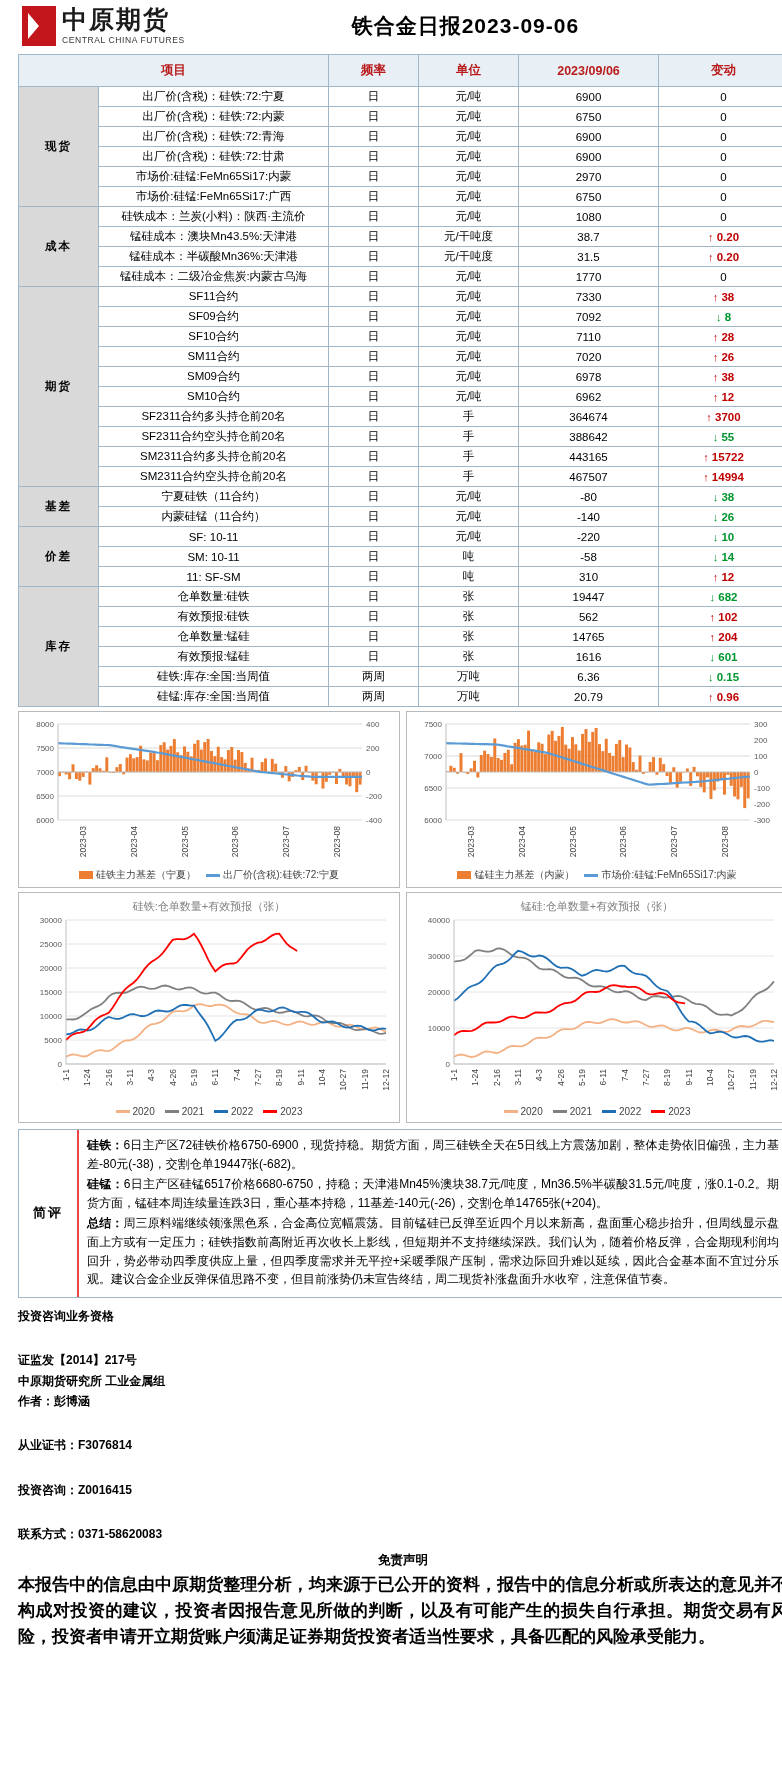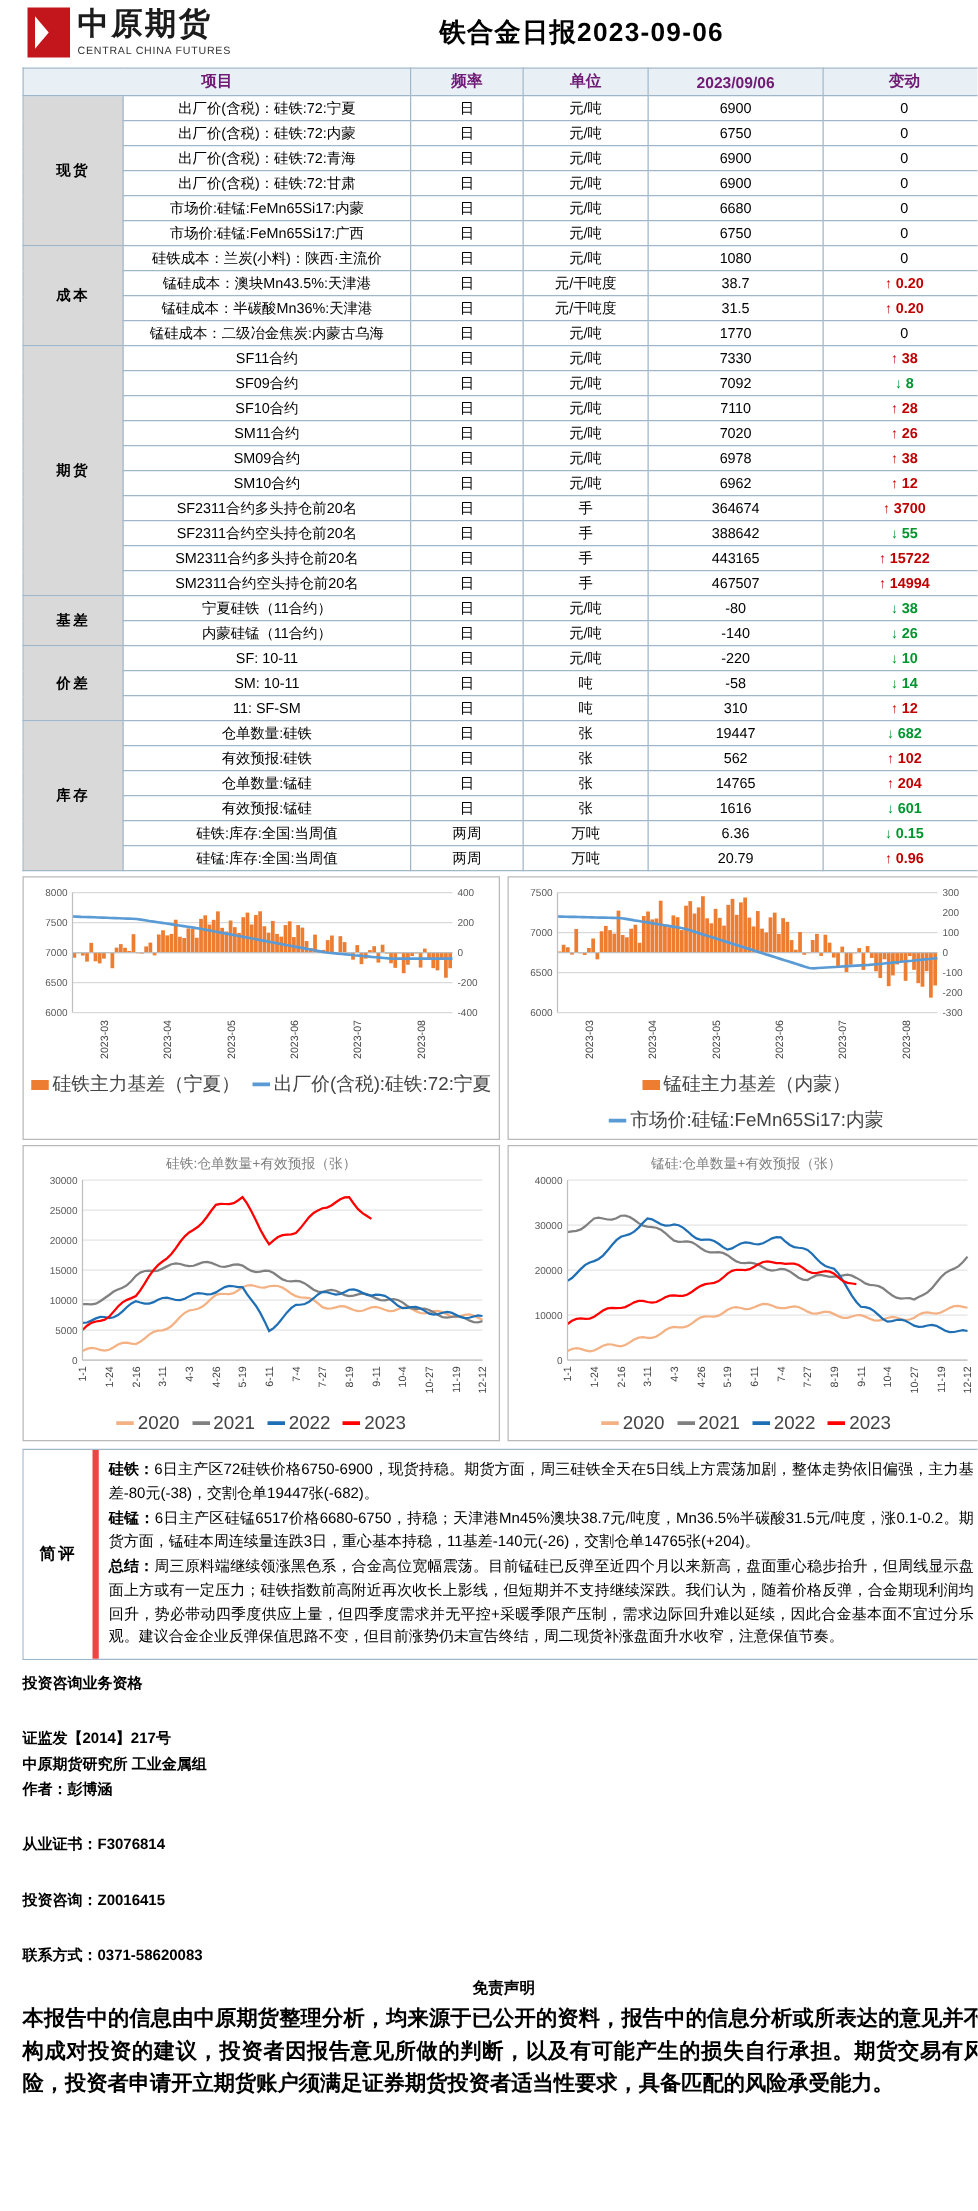--- a/index.html
+++ b/index.html
@@ -64,22 +64,22 @@
     height: 20px;
     font-size: 11.5px;
     text-align: center;
     padding: 0 2px;
     white-space: nowrap;
     overflow: hidden;
   }
   table.main thead th {
     background: #e8f0f6;
     font-weight: bold;
-    color: #701a75;
-    height: 22px;
+    color: #b91c1c;
+    height: 32px;
     font-size: 12.5px;
   }
   td.cat {
     background: #d9d9d9;
     font-weight: bold;
     font-size: 13px;
     letter-spacing: 2px;
   }
   td.item { text-align: center; }
   .up { color: #c00000; font-weight: bold; }
@@ -106,40 +106,40 @@
     font-size: 11px;
     color: #7f7f7f;
     padding: 2px 0 0 0;
   }
   .chart-svg { display: block; width: 100%; }
   .legend {
     display: flex;
     justify-content: center;
     gap: 10px;
     flex-wrap: wrap;
-    font-size: 15px;
+    font-size: 10px;
     color: #444;
     padding: 2px 2px 3px 2px;
   }
   .legend .key { display: flex; align-items: center; gap: 3px; }
   .legend .sw { width: 14px; height: 8px; display:inline-block; }
   .legend .swline { width: 14px; height: 3px; display:inline-block; }
 
   
   .comment-wrap {
     display: flex;
     border: 1px solid #9fb7c9;
     margin-top: 6px;
     width: 770px;
   }
   .comment-label {
     width: 60px;
     min-width: 60px;
     background: #fff;
-    border-right: 5px solid #ef4444;
+    border-right: 2px solid #ef4444;
     display: flex; align-items: center; justify-content: center;
     font-weight: bold;
     font-size: 13px;
     letter-spacing: 2px;
   }
   .comment-body {
     padding: 6px 8px;
     font-size: 12px;
     line-height: 1.55;
     text-align: justify;
@@ -230,21 +230,21 @@
           <td class="item">出厂价(含税)：硅铁:72:甘肃</td>
           <td>日</td>
           <td>元/吨</td>
           <td>6900</td>
           <td class="flat">0</td>
         </tr>
         <tr>
           <td class="item">市场价:硅锰:FeMn65Si17:内蒙</td>
           <td>日</td>
           <td>元/吨</td>
-          <td>6680</td>
+          <td>2970</td>
           <td class="flat">0</td>
         </tr>
         <tr>
           <td class="item">市场价:硅锰:FeMn65Si17:广西</td>
           <td>日</td>
           <td>元/吨</td>
           <td>6750</td>
           <td class="flat">0</td>
         </tr>
         <tr>

